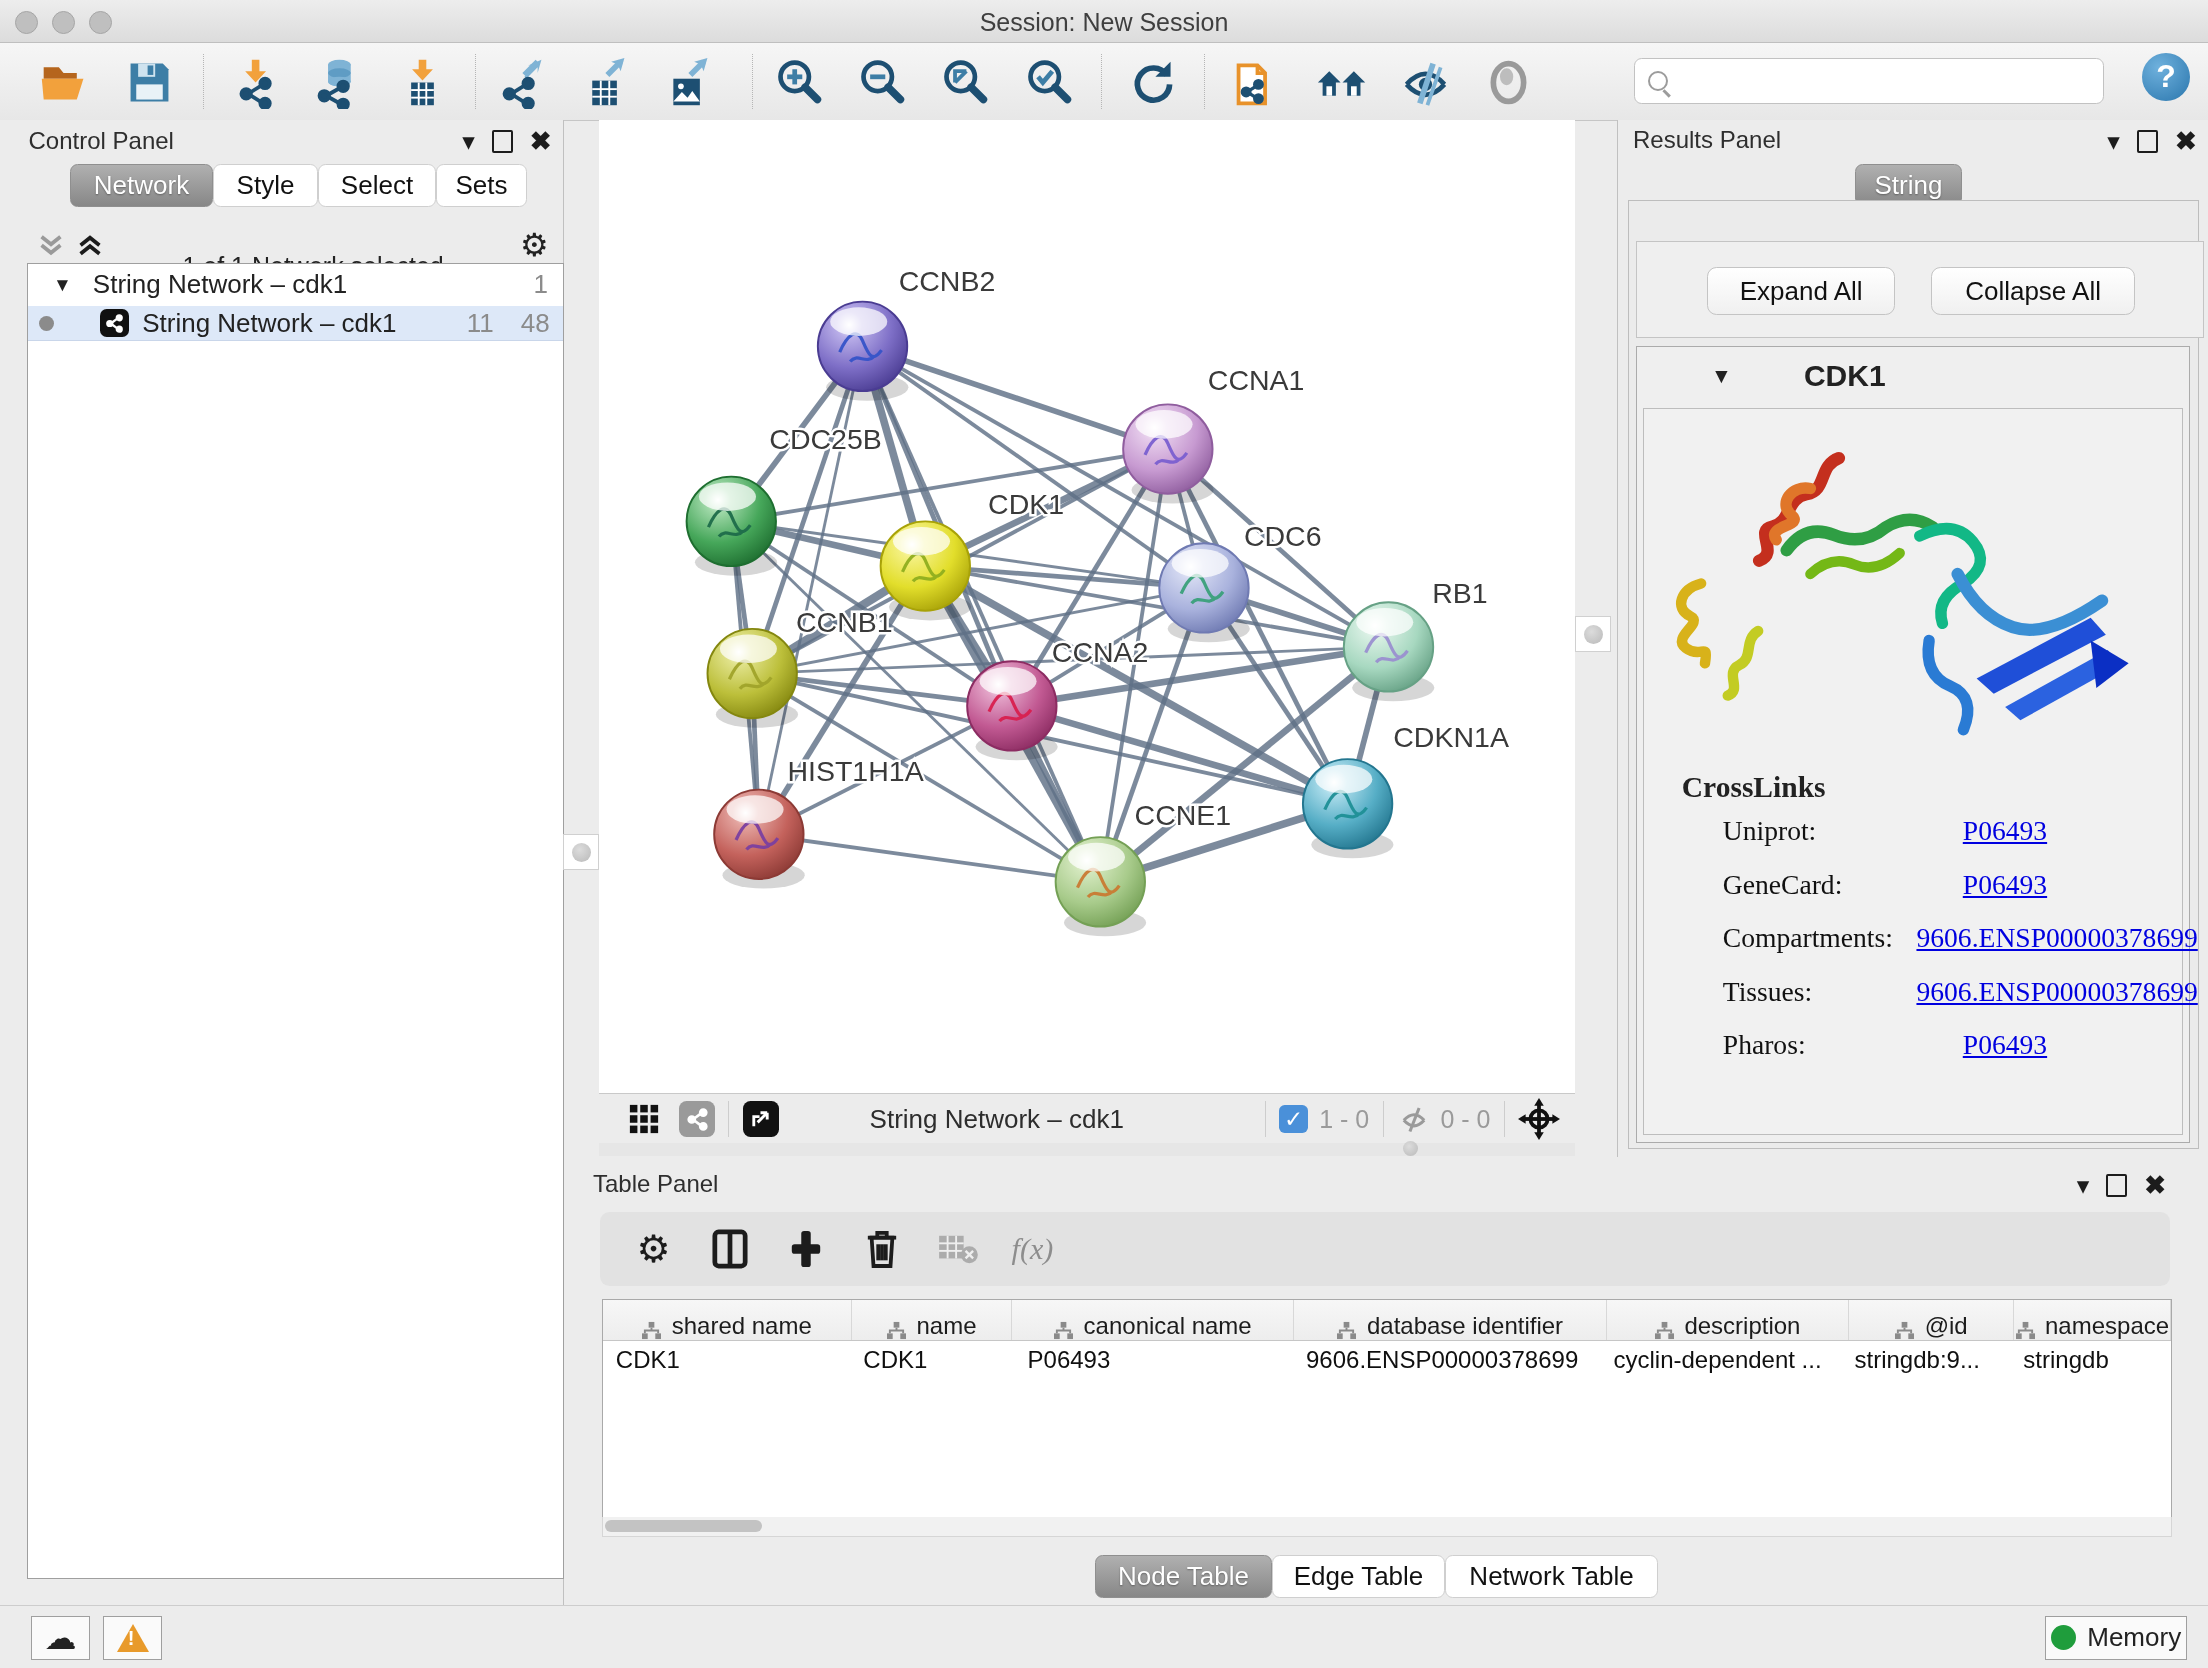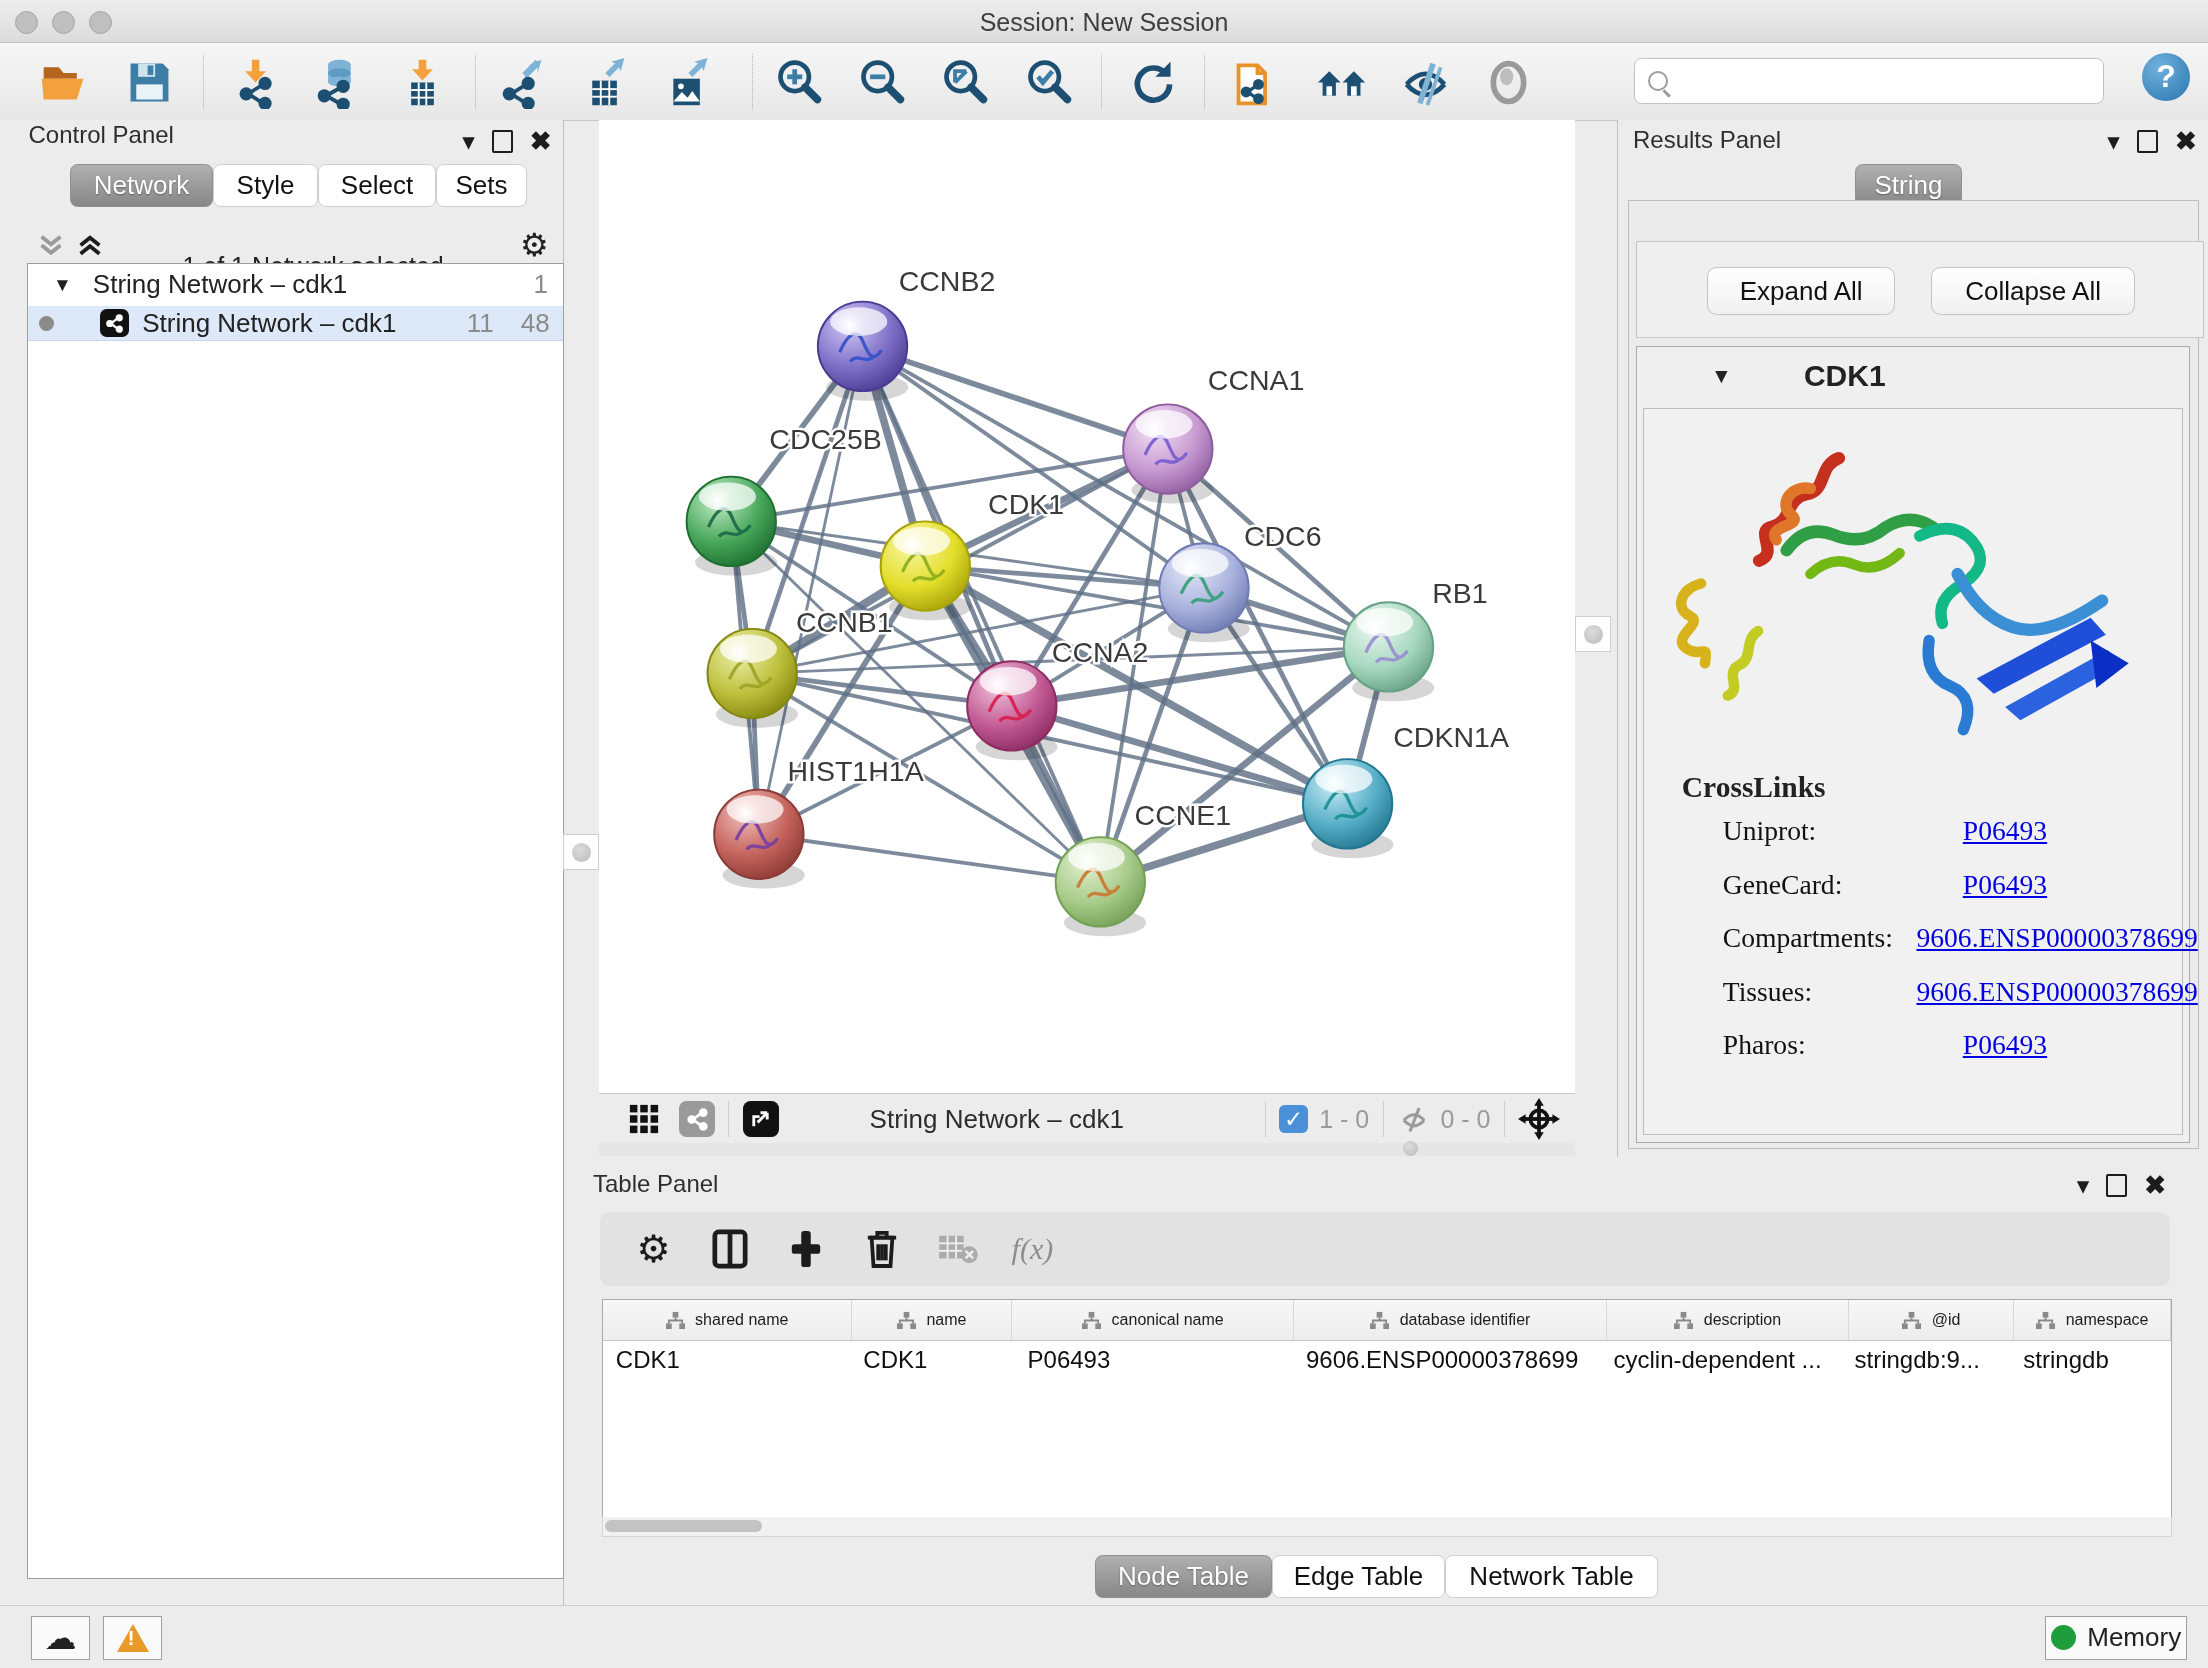--- a/index.html
+++ b/index.html
@@ -67,21 +67,21 @@
   .xl-label{margin-left:63px;width:240px;color:#111;}
   .xl-link{color:#0000e0;text-decoration:underline;}
   
   #table-panel{left:572px;top:1157px;width:1609px;height:449px;background:#ececec;}
   #tp-toolbar{position:absolute;left:27.6px;top:55px;width:1570px;height:74px;background:#e2e2e2;border-radius:9.5px;
               display:flex;align-items:center;}
   .tp-icon{margin-left:32px;display:flex;align-items:center;justify-content:center;width:44px;height:44px;}
   #tp-table{position:absolute;left:29.5px;top:142px;width:1568px;height:218px;background:#fff;border:1px solid #a9a9a9;}
   #tp-header{position:absolute;left:0;top:0;height:40px;width:100%;background:linear-gradient(#f7f7f7,#ededed);
              border-bottom:1px solid #c6c6c6;display:flex;}
-  .th{display:flex;align-items:center;justify-content:center;gap:9.5px;font-size:16px;color:#1c1c1c;
+  .th{display:flex;align-items:flex-end;justify-content:center;gap:9.5px;font-size:24px;color:#1c1c1c;
       border-right:1px solid #d8d8d8;overflow:hidden;white-space:nowrap;}
   #tp-row1{position:absolute;left:0;top:40px;height:40px;width:100%;display:flex;}
   .td{font-size:24px;color:#101010;display:flex;align-items:center;padding-left:13.3px;border-right:1px solid transparent;
       overflow:hidden;white-space:nowrap;}
   #tp-hscroll{position:absolute;left:29.5px;top:360px;width:1568px;height:19px;background:#f1f1f1;border:1px solid #d6d6d6;border-top:none;}
   #tp-thumb{position:absolute;left:2.9px;top:2.9px;width:157px;height:12.4px;border-radius:6.7px;background:#c3c3c3;}
   #tp-tabs{position:absolute;left:0;top:398px;width:100%;display:flex;justify-content:center;gap:0;}
   
   #statusbar{left:0;top:1605px;width:2208px;height:63px;background:#ececec;border-top:1px solid #cdcdcd;}
   .sbtn{position:absolute;top:9.5px;height:42px;background:#fafafa;border:1.9px solid #9f9f9f;
@@ -278,21 +278,21 @@
         </svg>
     </div>
     <div id="searchbox">
       <span class="mag"></span>
       <input id="search-input" placeholder="" style="">
     </div>
     <div id="help-btn">?</div>
   </div>
 
   <div id="control-panel" class="abs">
-    <div class="abs" style="left:28.5px;top:1px">
+    <div class="abs" style="left:28.5px;top:7px">
       <span class="panel-title">Control Panel</span>
     </div>
     <div class="abs winctl" style="right:11.4px;top:5.7px">
       <span class="wc-collapse">▾</span>
       <span class="wc-float"></span>
       <span class="wc-close">✖</span>
     </div>
     <div class="abs" style="left:70px;top:44px;display:flex;border-radius:12px;">
       <div class="tab sel" style="width:141px">
           <span>Network</span>

